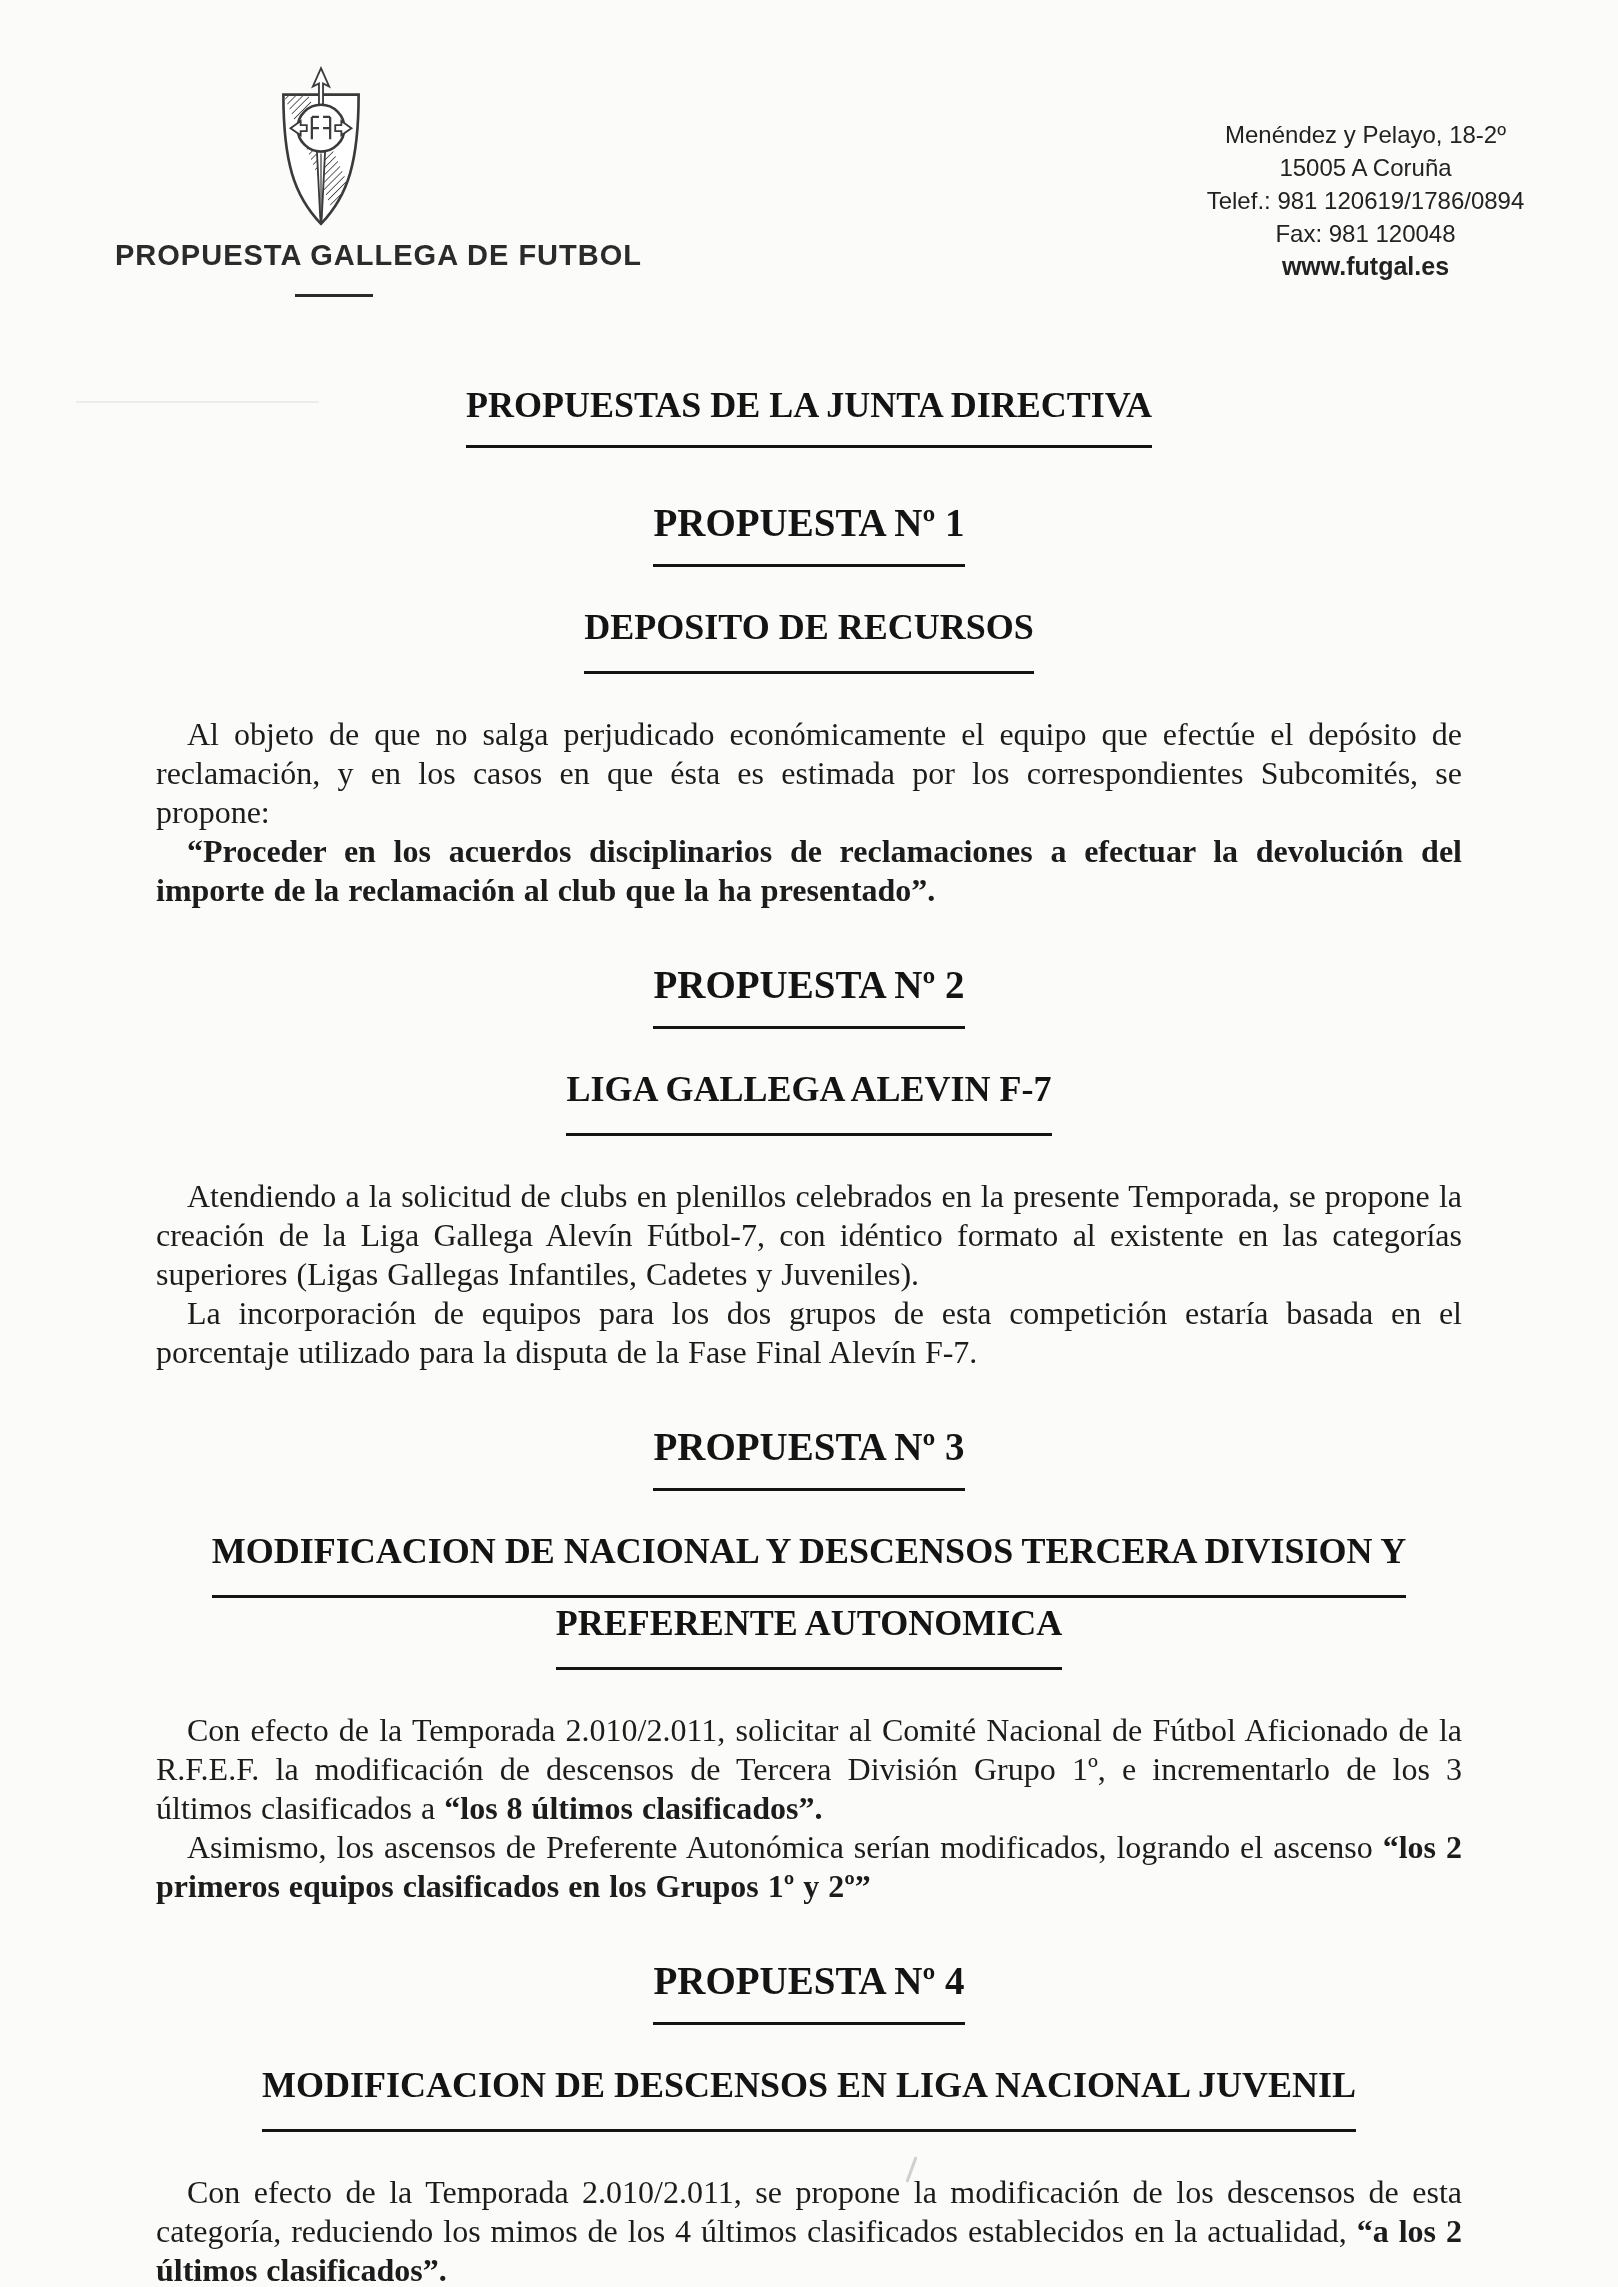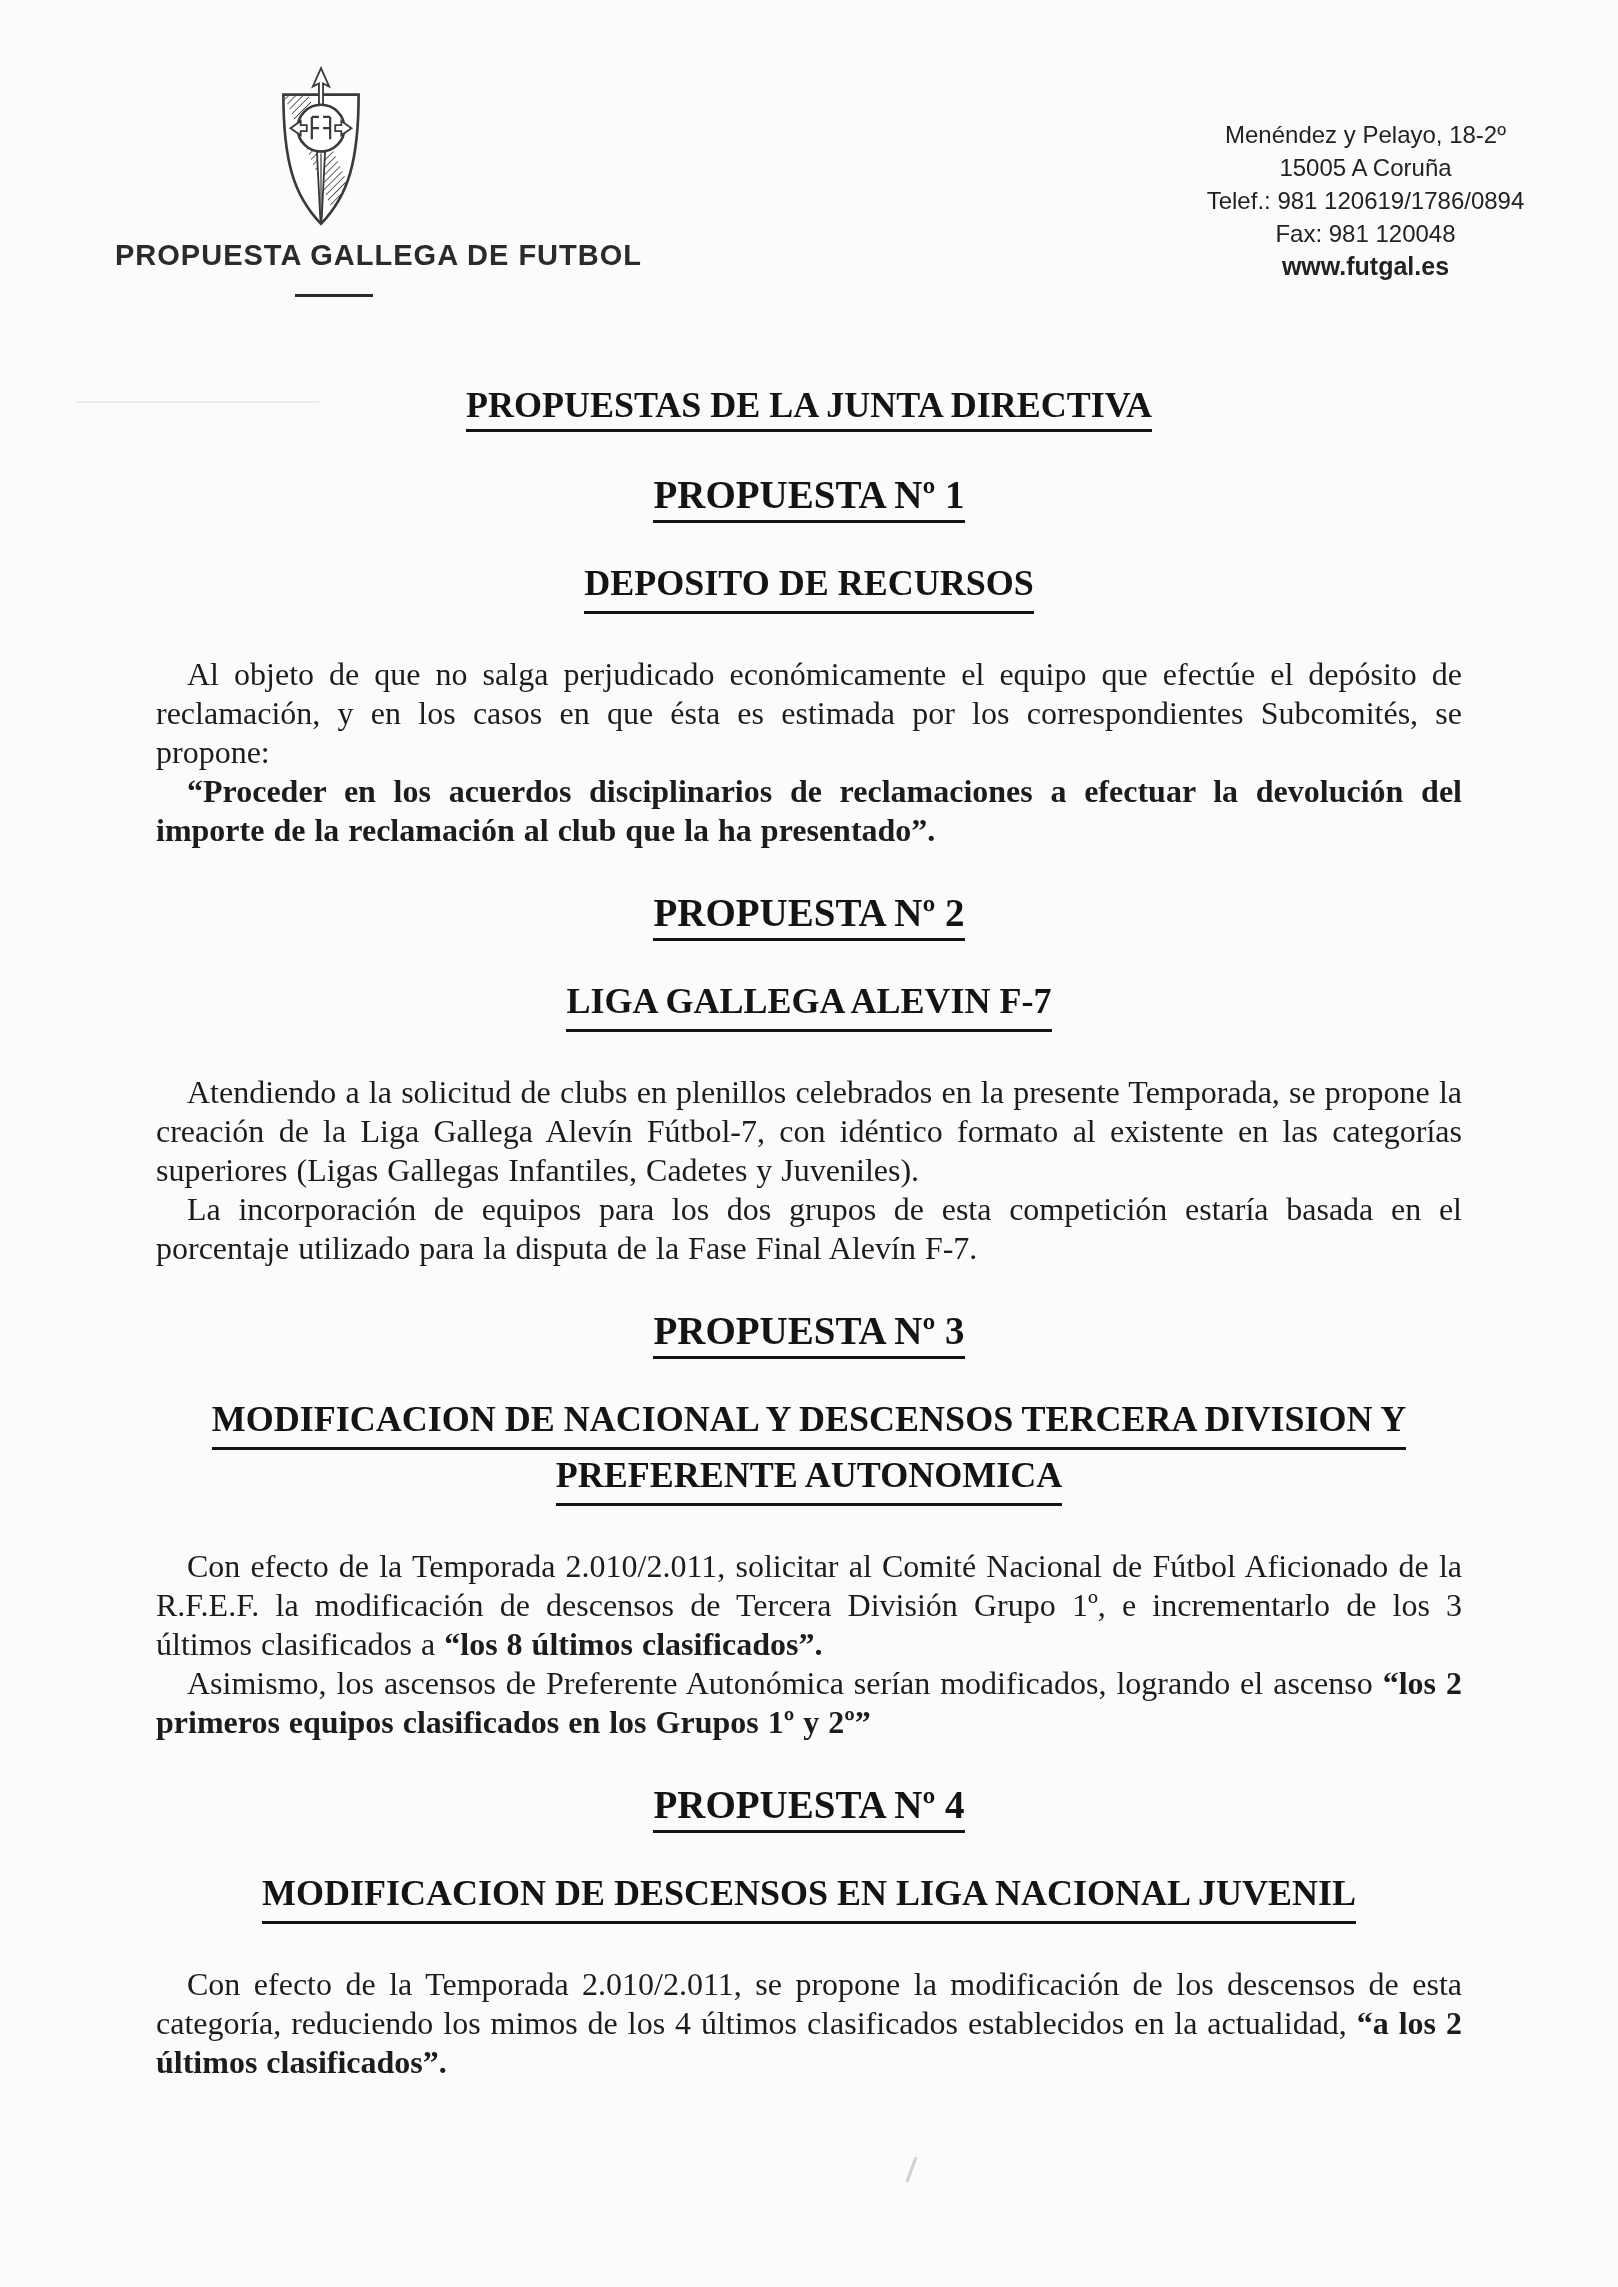--- a/index.html
+++ b/index.html
@@ -36,23 +36,23 @@
   .content{
     position:absolute;top:384px;left:156px;width:1306px;
   }
   .doc-title{
     margin:0;text-align:center;
     font-size:36px;font-weight:bold;color:#141414;
   }
   .u{ 
     display:inline-block;
     border-bottom:3.9px solid #141414;
-    padding-bottom:3px;
+    padding-bottom:19px;
   }
-  .proposal{margin-top:40px;}
+  .proposal{margin-top:52px;}
   .proposal-number{
     margin:0 0 35px 0;text-align:center;
     font-size:39px;font-weight:bold;color:#141414;
   }
   .proposal-subject{
     margin:0 0 41px 0;text-align:center;
     font-size:36px;font-weight:bold;color:#141414;
     line-height:50px;
   }
   .proposal-subject .u{border-bottom-width:3.9px;}

